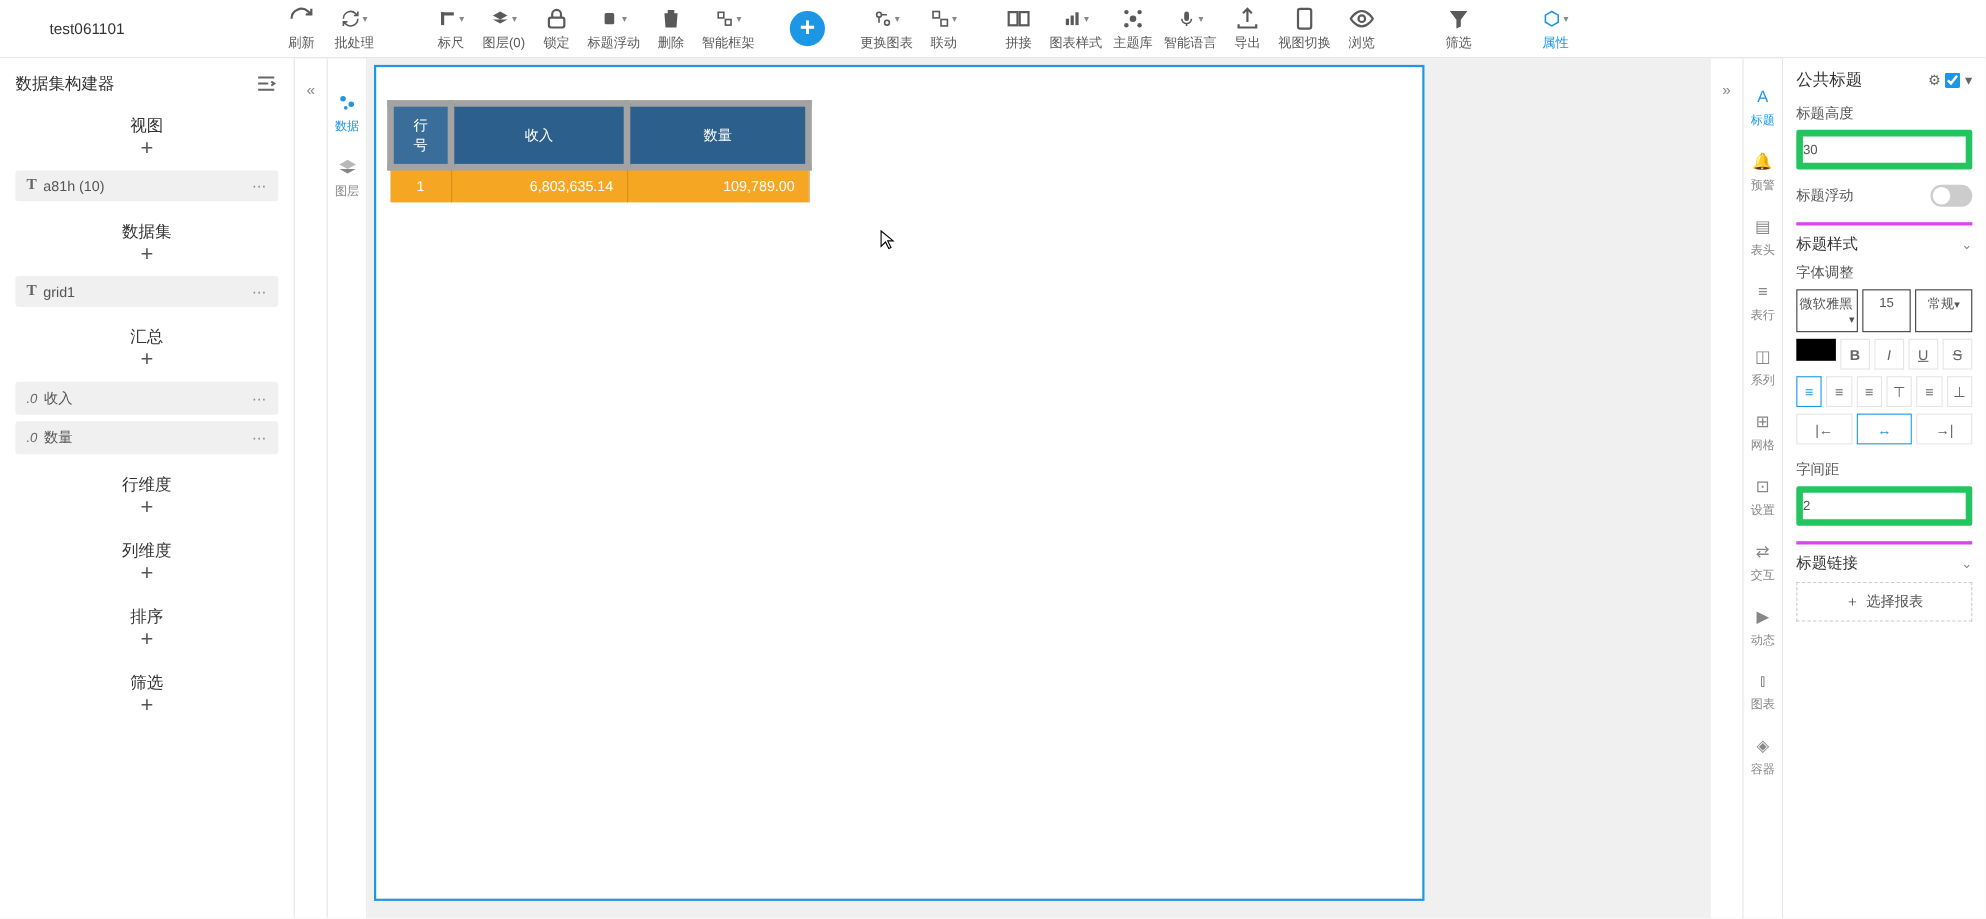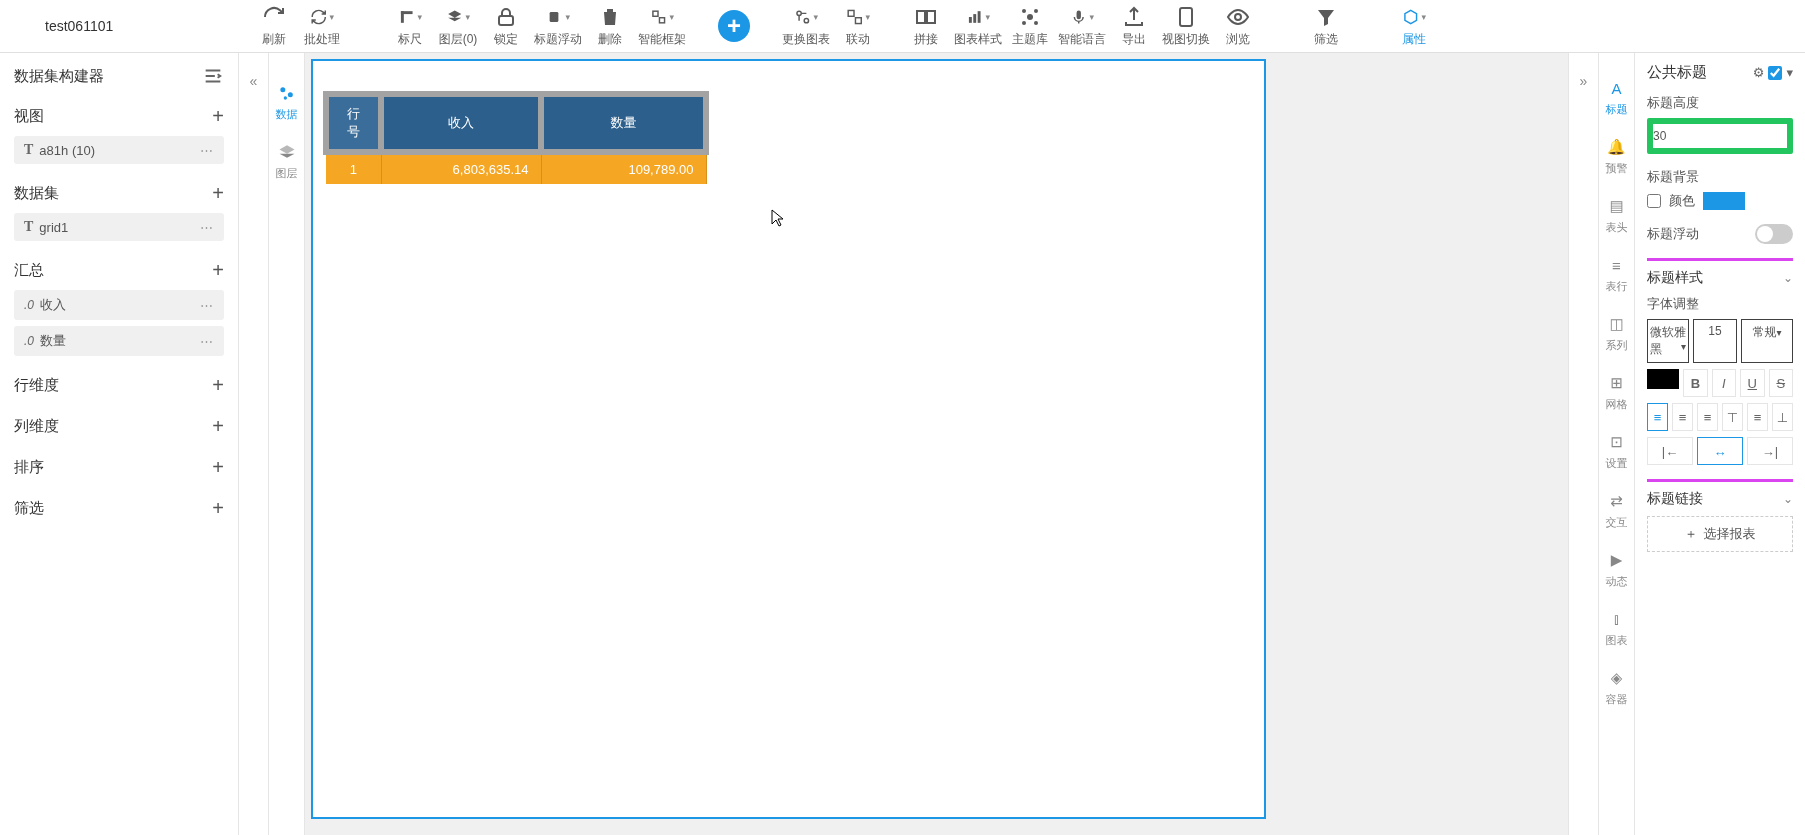--- a/index.html
+++ b/index.html
@@ -11,25 +11,25 @@
 .tool .ico { width: 24px; height: 24px; display: flex; align-items: center; justify-content: center; color: #5a5a5a; font-size: 18px; }
 .tool .lbl { font-size: 12px; color: #5a5a5a; margin-top: 2px; }
 .tool.add .ico { width: 32px; height: 32px; background: #1c97e6; border-radius: 50%; color: #fff; font-size: 24px; font-weight: bold; }
 .tool.active { color: #1c97e6; }
 .tool.active .ico, .tool.active .lbl { color: #1c97e6; }
 .drop::after { content: "▾"; font-size: 9px; margin-left: 2px; color: #888; }
 .spacer-sm { width: 20px; }
 .spacer-md { width: 40px; }
 
 .main { flex: 1; display: flex; overflow: hidden; }
-.left { width: 239px; border-right: 1px solid #e5e5e5; background: #fff; padding: 12px 14px; }
+.left { width: 268px; border-right: 1px solid #e5e5e5; background: #fff; padding: 12px 14px; }
 .left-head { display: flex; align-items: center; justify-content: space-between; font-size: 15px; color: #333; margin-bottom: 18px; }
 .left-head .tico { width:22px; height:22px; color:#666;}
 .section { margin-bottom: 18px; }
-.sec-head { display: flex; align-items: center; justify-content: space-between; font-size: 15px; color: #333; margin-bottom: 8px; }
+.sec-head { display: flex; align-items: center; justify-content: space-between; font-size: 15px; color: #333; margin-bottom: 8px; flex-direction: column; }
 .plus { font-size: 20px; color: #555; cursor: pointer; font-weight: 300; }
 .pill { background: #f0f0f0; border-radius: 3px; padding: 6px 10px; display: flex; align-items: center; justify-content: space-between; font-size: 13px; color: #555; margin-bottom: 6px; cursor: pointer; }
 .pill .pl { display: flex; align-items: center; gap: 6px; }
 .pill .pi { font-family: Georgia, serif; font-size: 14px; color: #666; font-weight:bold;}
 .pill .pn { font-size: 12px; color: #666; font-style: italic; }
 .pill .dots { color: #888; font-size: 13px; letter-spacing: 1px; }
 
 .collapse-l { width: 30px; border-right: 1px solid #e5e5e5; display: flex; align-items: flex-start; justify-content: center; padding-top: 20px; color: #888; cursor: pointer; font-size: 14px; }
 .vtabs-l { width: 36px; border-right: 1px solid #e5e5e5; display: flex; flex-direction: column; align-items: center; padding-top: 20px; }
 .vtab { display: flex; flex-direction: column; align-items: center; padding: 10px 0; cursor: pointer; color: #888; }
@@ -44,21 +44,21 @@
 .tbl th.rownum { width: 55px; background:#3a6d9a; }
 .tbl th.col1 { width: 160px; }
 .tbl th.col2 { width: 165px; }
 .tbl td { background: #f5a623; color: #fff; font-size: 13px; padding: 7px 12px; border-right: 1px solid #d8901a; text-align: right; }
 .tbl td.rownum { text-align: center; }
 .cursor-fake { position: absolute; left: 465px; top: 155px; pointer-events: none; font-size:16px; }
 
 .collapse-r { width: 30px; border-left: 1px solid #e5e5e5; display: flex; align-items: flex-start; justify-content: center; padding-top: 20px; color: #888; cursor: pointer; font-size: 14px; }
 .vtabs-r { width: 36px; border-left: 1px solid #e5e5e5; display: flex; flex-direction: column; align-items: center; padding-top: 15px; }
 
-.right { width: 171px; border-left: 1px solid #e5e5e5; background: #fff; padding: 10px 12px; overflow: auto; }
+.right { width: 185px; border-left: 1px solid #e5e5e5; background: #fff; padding: 10px 12px; overflow: auto; }
 .right-head { display: flex; align-items: center; justify-content: space-between; font-size: 15px; color: #333; margin-bottom: 12px; }
 .right-head .rh-icons { display: flex; align-items:center; gap:4px; font-size:13px; color:#666; }
 .cb-sm { width:14px;height:14px; accent-color:#1c97e6; }
 .field-lbl { font-size: 13px; color: #555; margin-bottom: 6px; display: block; }
 .field { margin-bottom: 14px; }
 .ta { width: 100%; height: 50px; border: 1px solid #d0d0d0; border-radius: 2px; resize: none; padding: 4px; font-size: 13px; }
 .inp { width: 100%; border: 6px solid #22c55e; border-radius: 2px; padding: 5px 0; font-size: 12px; color: #555; }
 .row { display: flex; align-items: center; gap: 8px; }
 .swatch { width: 42px; height: 18px; background: #1c97e6; cursor: pointer; }
 .swatch-black { width: 40px; height: 20px; background: #000; cursor: pointer; }
@@ -454,28 +454,20 @@
         <span>▾</span>
       </span>
     </div>
 
 
     <div class="field">
       <span class="field-lbl">标题高度</span>
       <input class="inp" value="30" style="">
     </div>
 
-    <div class="field">
-      <span class="field-lbl">标题背景</span>
-      <div class="row">
-        <input type="checkbox" class="cb-sm" style="">
-        <span style="font-size:13px;color:#555;">颜色</span>
-        <span class="swatch"></span>
-      </div>
-    </div>
 
     <div class="field row" style="justify-content:space-between;">
       <span class="field-lbl" style="margin:0">标题浮动</span>
       <span class="toggle"></span>
     </div>
 
     <div class="acc-head">
       <span>标题样式</span>
       <span class="chev">⌄</span>
     </div>
@@ -510,20 +502,24 @@
         <div class="fmt-btn">≡</div>
         <div class="fmt-btn">⊥</div>
       </div>
       <div class="fmt-row">
         <div class="fmt-btn" style="flex:1">|←</div>
         <div class="fmt-btn active" style="flex:1">↔</div>
         <div class="fmt-btn" style="flex:1">→|</div>
       </div>
     </div>
 
+    <div class="field">
+      <span class="field-lbl">字间距</span>
+      <input class="inp" value="2" style="">
+    </div>
 
     <div class="acc-head">
       <span>标题链接</span>
       <span class="chev">⌄</span>
     </div>
     <div class="field">
       <div class="btn-wide">
         <span>＋</span>
         <span>选择报表</span>
       </div>

